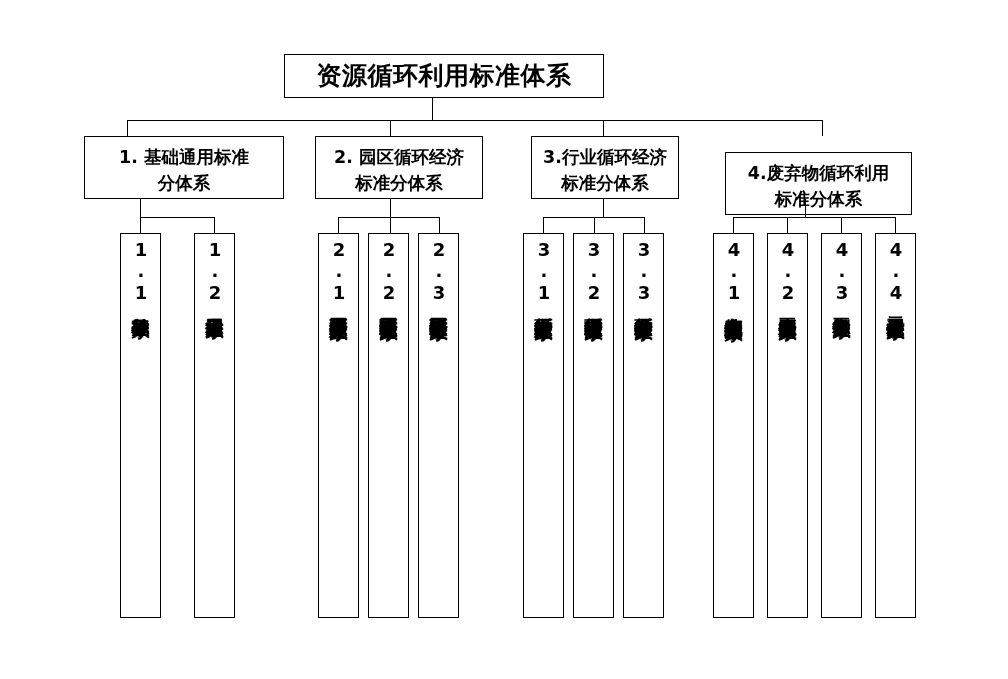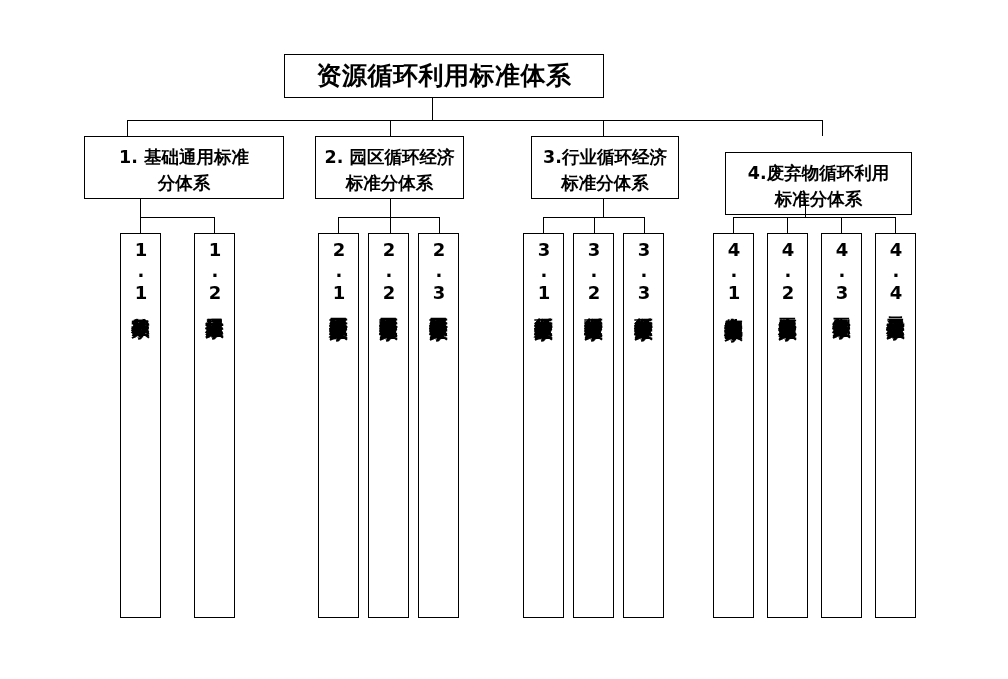--- a/index.html
+++ b/index.html
@@ -107,21 +107,21 @@
   <div class="vline" style="left:140px; top:217px; height:16px;"></div>
   <div class="vline" style="left:214px; top:217px; height:16px;"></div>
 
   <div class="box leaf-box" style="left:120px; top:233px; width:41px; height:385px;">
     <span class="leaf-label">1.1基础标准子体系</span>
   </div>
   <div class="box leaf-box" style="left:194px; top:233px; width:41px; height:385px;">
     <span class="leaf-label">1.2通用方法标准子体系</span>
   </div>
 
-  <div class="box cat-box" style="left:302px; top:136px; width:149px; height:63px;">
+  <div class="box cat-box" style="left:302px; top:136px; width:168px; height:63px;">
     <span class="cat-label">2.  园区循环经济
 标准分体系</span>
   </div>
   <div class="vline" style="left:390px; top:199px; height:18px;"></div>
   <div class="hline" style="left:338px; top:217px; width:101px;"></div>
   <div class="vline" style="left:338px; top:217px; height:16px;"></div>
   <div class="vline" style="left:390px; top:217px; height:16px;"></div>
   <div class="vline" style="left:439px; top:217px; height:16px;"></div>
 
   <div class="box leaf-box" style="left:318px; top:233px; width:41px; height:385px;">

